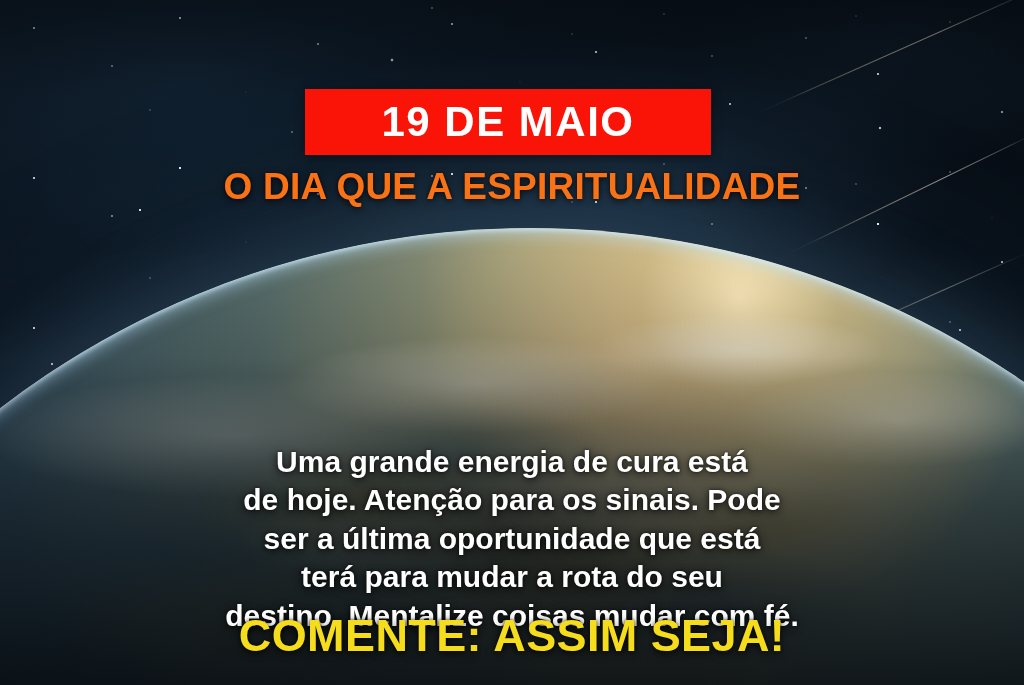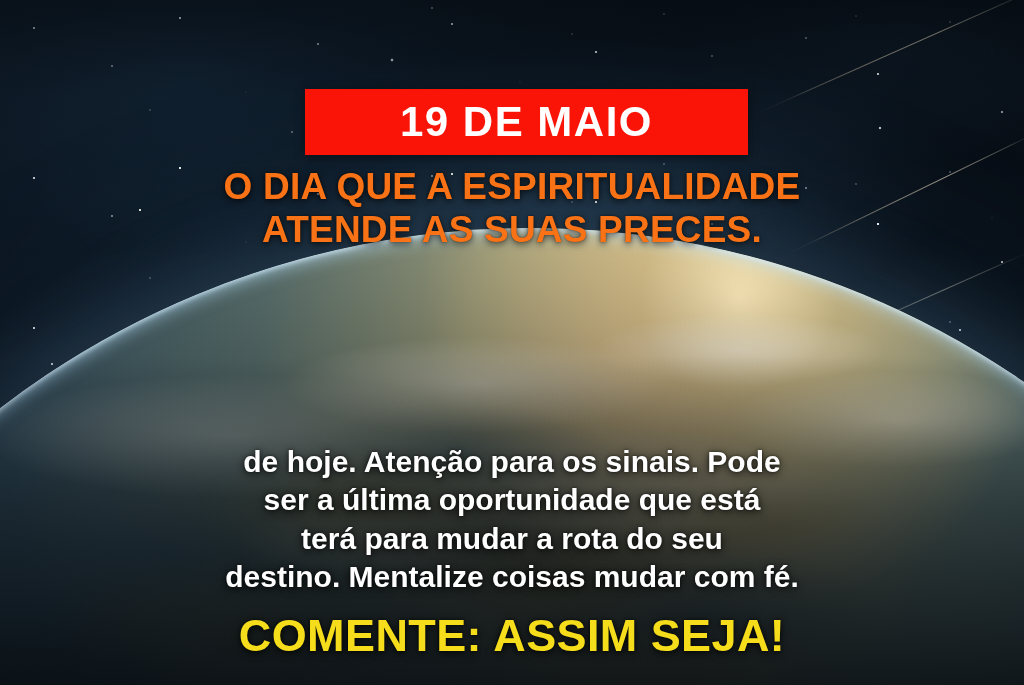--- a/index.html
+++ b/index.html
@@ -168,21 +168,21 @@
                               rgba(4,8,13,0) 52%, rgba(4,8,13,.42) 74%, rgba(3,6,10,.80) 100%),
       radial-gradient(ellipse 78% 60% at 50% 78%, rgba(3,7,11,.55) 0%, rgba(3,7,11,0) 72%);
   }
 
   
   .content { position:absolute; inset:0; }
 
   .date-banner {
     position:absolute;
     left:305px; top:89px;
-    width:443px; height:66px;
+    width:406px; height:66px;
     background:#f91407;
     display:flex; align-items:center; justify-content:center;
     box-shadow:0 2px 10px rgba(0,0,0,.45);
   }
   .date-banner-text {
     color:#ffffff;
     font-size:42px;
     font-weight:bold;
     letter-spacing:1.5px;
     line-height:1;
@@ -258,24 +258,24 @@
   <div class="vignette"></div>
 
   <div class="content">
 
     <div class="date-banner">
       <span class="date-banner-text">19 DE MAIO</span>
     </div>
 
     <div class="headline">
       <span class="headline-line">O DIA QUE A ESPIRITUALIDADE</span>
-      <span class="headline-line">ATENDE AS SUAS PRECES.</span>
     </div>
 
     <div class="body-copy">
+      <span class="body-line">Uma grande energia de cura está</span>
       <span class="body-line">de hoje. Atenção para os sinais. Pode</span>
       <span class="body-line">ser a última oportunidade que está</span>
       <span class="body-line">terá para mudar a rota do seu</span>
       <span class="body-line">destino. Mentalize coisas mudar com fé.</span>
     </div>
 
     <div class="cta">COMENTE: ASSIM SEJA!</div>
 
   </div>
 </div>

